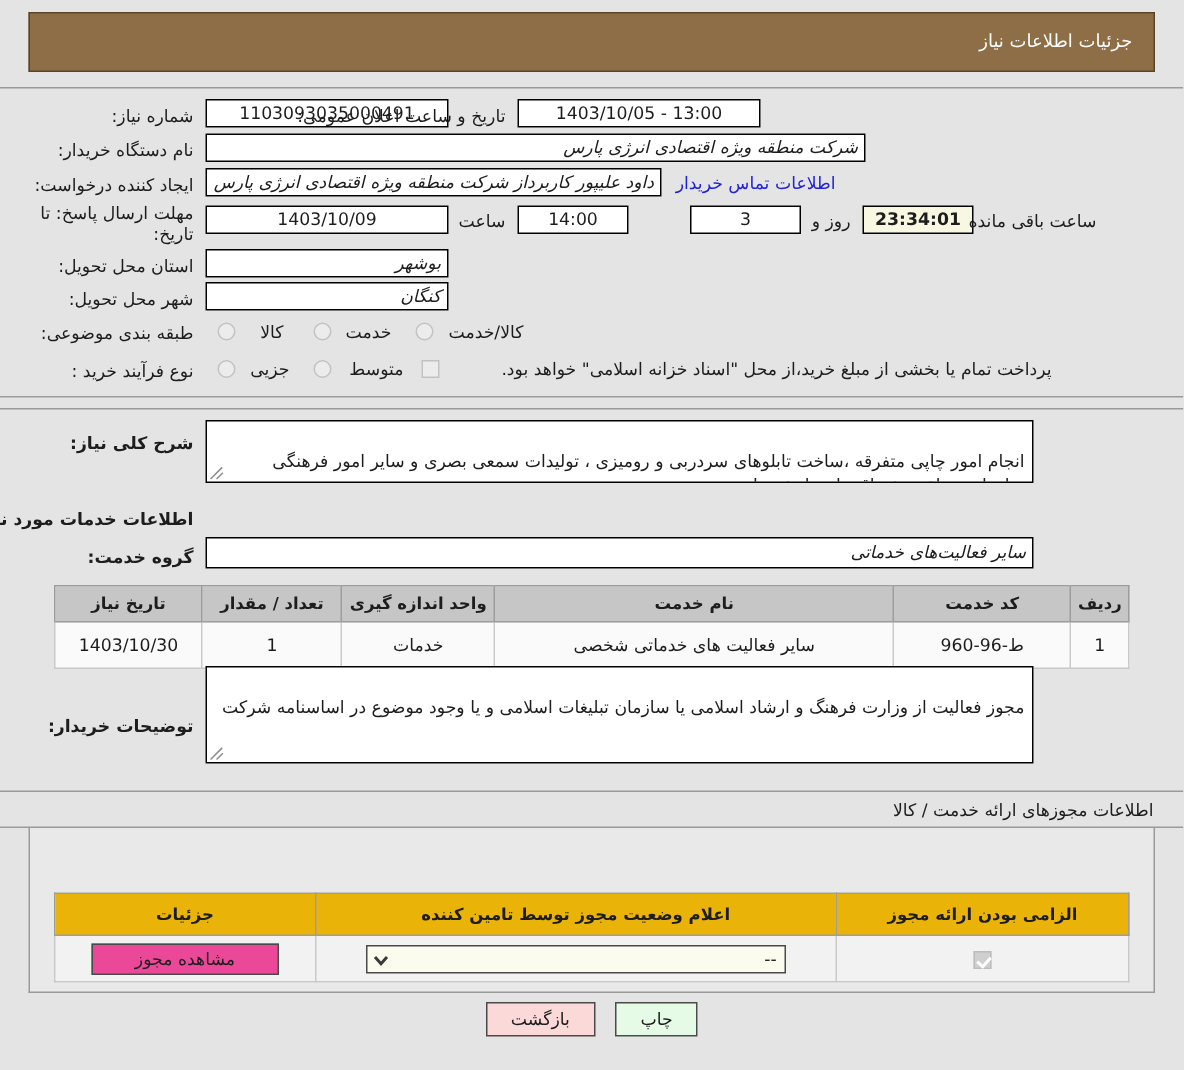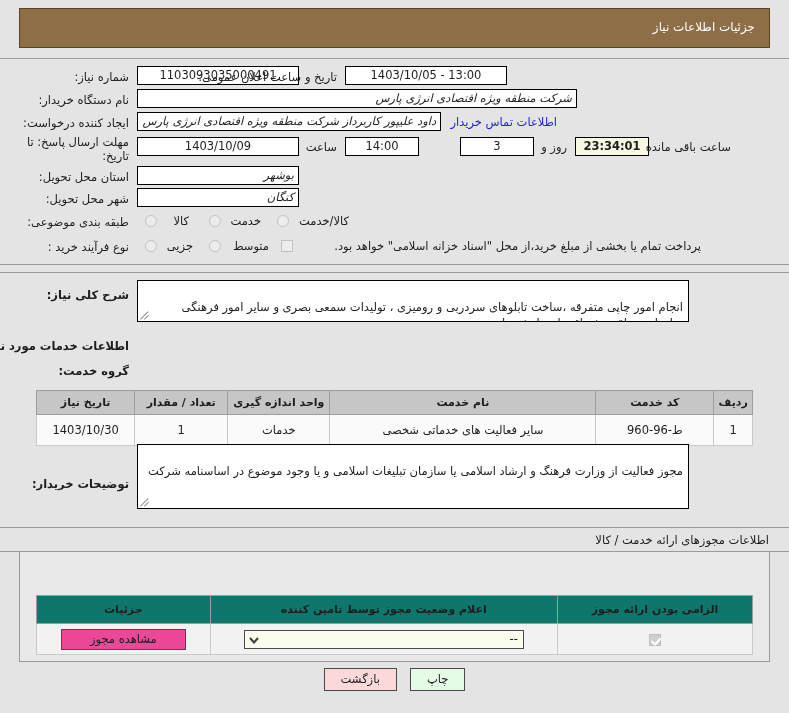--- a/index.html
+++ b/index.html
@@ -199,21 +199,21 @@
   table.grid td {
     background: #fafafa;
     border: 1px solid #c9c9c9;
     color: #1d1d1d;
     padding: 5px 4px;
     text-align: center;
     height: 20px;
   }
 
   table.grid2 th {
-    background: #0f766e;
+    background: #eab308;
     border: 1px solid #9d9d9d;
     font-weight: bold;
     font-size: 11px;
     padding: 7px 3px;
     text-align: center;
   }
   table.grid2 td {
     background: #f2f2f2;
     border: 1px solid #c9c9c9;
     padding: 4px;
@@ -353,20 +353,21 @@
 
   <div class="lbl b" style="right:660px; top:288px;">شرح کلی نیاز:</div>
   <div class="ta" style="right:100px; top:280px; width:552px; height:42px;">
     <span>انجام امور چاپی متفرقه ،ساخت تابلوهای سردربی و رومیزی ، تولیدات سمعی بصری و سایر امور فرهنگی سازمان منطقه ویژه اقتصادی انرژی  پارس</span>
     <span class="grip"></span>
   </div>
 
   <div class="sec-heading" style="right:660px; top:339px; font-weight:bold;">اطلاعات خدمات مورد نیاز</div>
 
   <div class="lbl b" style="right:660px; top:364px;">گروه خدمت:</div>
+  <div class="fld r" style="right:100px; top:358px; width:552px; height:21px; line-height:19px;">سایر فعالیت‌های خدماتی</div>
 
   <table class="grid" style="right:36px; top:390px; width:717px;">
     <thead>
       <tr>
         <th style="width:32px;">ردیف</th>
         <th style="width:120px;">کد خدمت</th>
         <th style="width:295px;">نام خدمت</th>
         <th style="width:105px;">واحد اندازه گیری</th>
         <th style="width:95px;">تعداد / مقدار</th>
         <th style="width:95px;">تاریخ نیاز</th>

